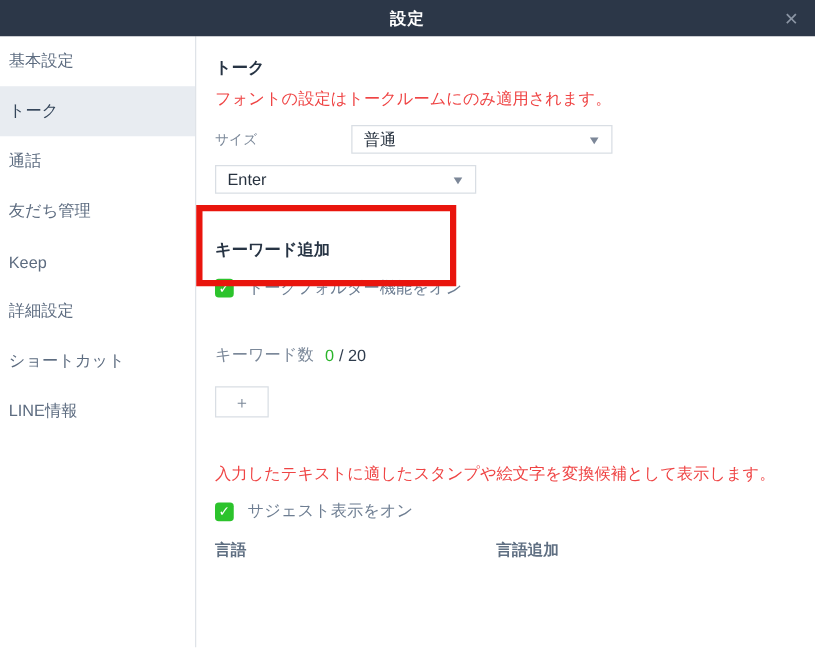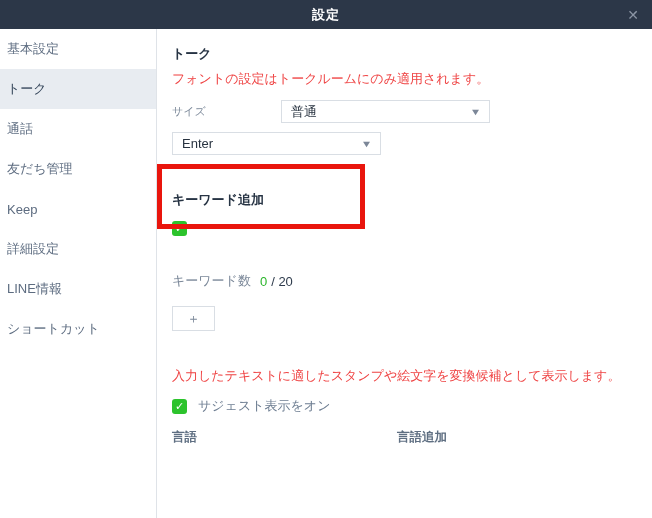--- a/index.html
+++ b/index.html
@@ -72,22 +72,22 @@
 
   <div class="body">
 
     <div class="sidebar">
       <div class="side-item">基本設定</div>
       <div class="side-item selected">トーク</div>
       <div class="side-item">通話</div>
       <div class="side-item">友だち管理</div>
       <div class="side-item">Keep</div>
       <div class="side-item">詳細設定</div>
+      <div class="side-item">ショートカット</div>
       <div class="side-item">LINE情報</div>
-      <div class="side-item">ショートカット</div>
     </div>
 
     <div class="content">
 
       <div>
         <div class="section-heading">トーク</div>
         <div class="desc">フォントの設定はトークルームにのみ適用されます。</div>
         <div class="form-row">
           <div class="form-label">サイズ</div>
           <div class="select">
@@ -100,20 +100,21 @@
             <span>Enter</span>
             <span class="dd-arrow">▼</span>
           </div>
         </div>
       </div>
 
       <div class="section">
         <div class="section-heading">キーワード追加</div>
         <div class="checkbox-row">
           <span class="checkbox">✓</span>
+          <span class="checkbox-label">トークフォルダー機能をオン</span>
         </div>
       </div>
 
       <div class="section">
         <div class="count-row">
           <span class="count-label">キーワード数</span>
           <span class="count-value">0</span>
           <span class="count-max">/ 20</span>
         </div>
         <button class="add-btn">

